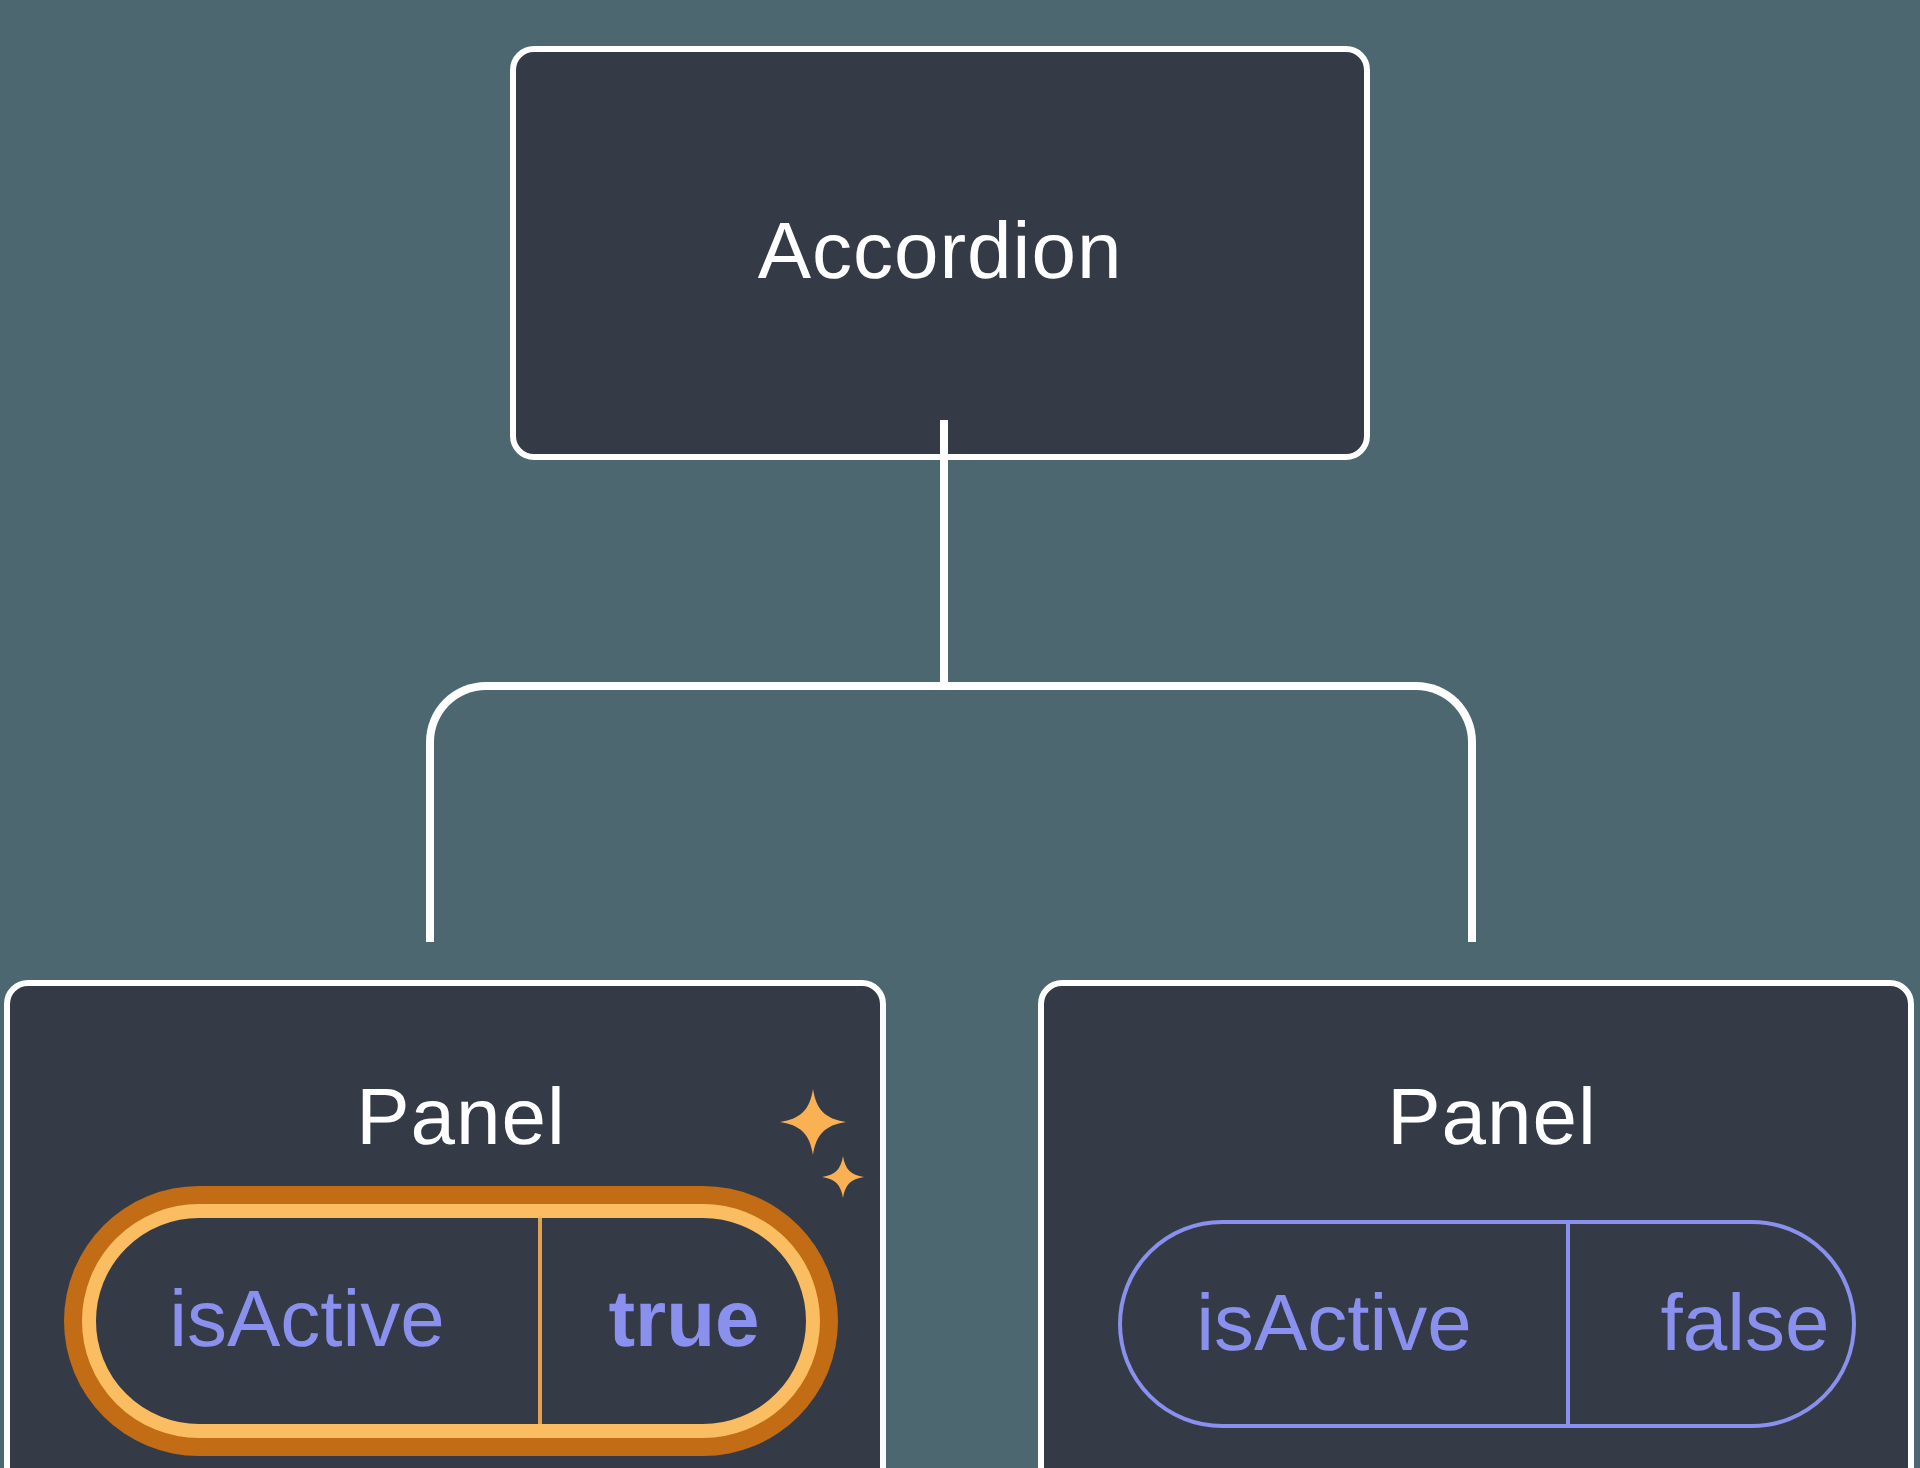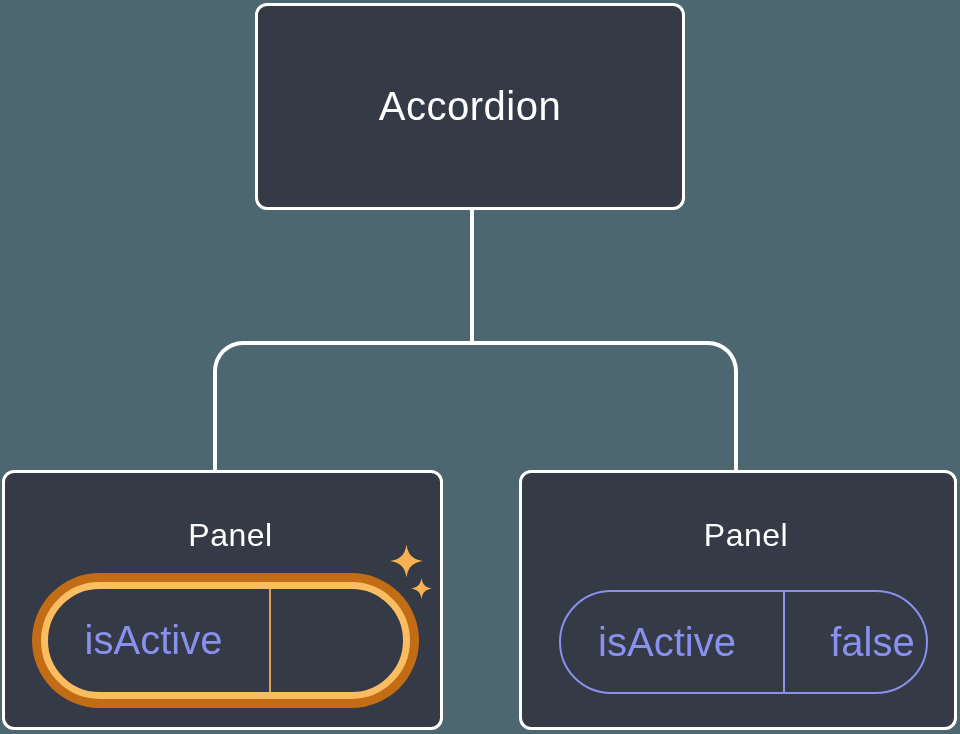--- a/index.html
+++ b/index.html
@@ -16,40 +16,41 @@
     overflow: hidden;
   }
 
   
   .node {
     position: absolute;
     box-sizing: border-box;
     background: var(--node_fill, #343A46);
     border: 3px solid var(--node_border, #FFFFFF);
     border-radius: 12px;
+    margin-top: 20px;
   }
   .node-root {
     left: 255px; top: 3px;
     width: 430px; height: 207px;
     display: flex; align-items: center; justify-content: center;
   }
   .node-label {
     color: var(--node_text, #FFFFFF);
     font-size: 40px;
     font-weight: 500;
     letter-spacing: 0.5px;
   }
   .node-panel-left  { left: 2px;   top: 470px; width: 441px; height: 260px; }
   .node-panel-right { left: 519px; top: 470px; width: 438px; height: 260px; }
   .panel-title {
     position: absolute;
     left: 16px; right: 0; top: 44px;
     text-align: center;
     color: var(--node_text, #FFFFFF);
-    font-size: 32px;
+    font-size: 40px;
     font-weight: 500;
     letter-spacing: 0.5px;
   }
 
   
   .connector-stem {
     position: absolute;
     left: 470px; top: 210px;
     width: 4px; height: 135px;
     background: var(--connector, #FFFFFF);
@@ -122,20 +123,21 @@
   </div>
 
   <div class="connector-stem"></div>
   <div class="connector-bracket"></div>
 
   <div class="node node-panel-left">
     <div class="panel-title">Panel</div>
     <div class="pill pill-highlighted">
       <div class="pill-section pill-key">isActive</div>
       <div class="pill-divider"></div>
+      <div class="pill-section pill-value">true</div>
     </div>
   </div>
 
   <div class="node node-panel-right">
     <div class="panel-title">Panel</div>
     <div class="pill pill-normal">
       <div class="pill-section pill-key">isActive</div>
       <div class="pill-divider"></div>
       <div class="pill-section pill-value">false</div>
     </div>

